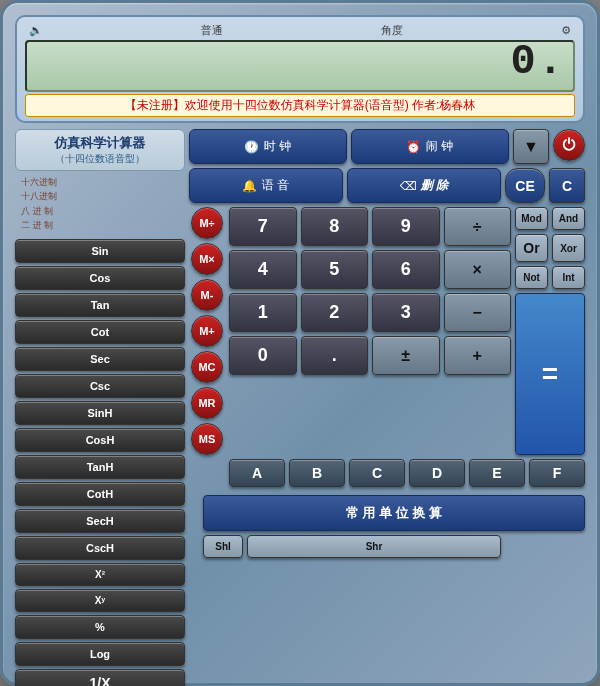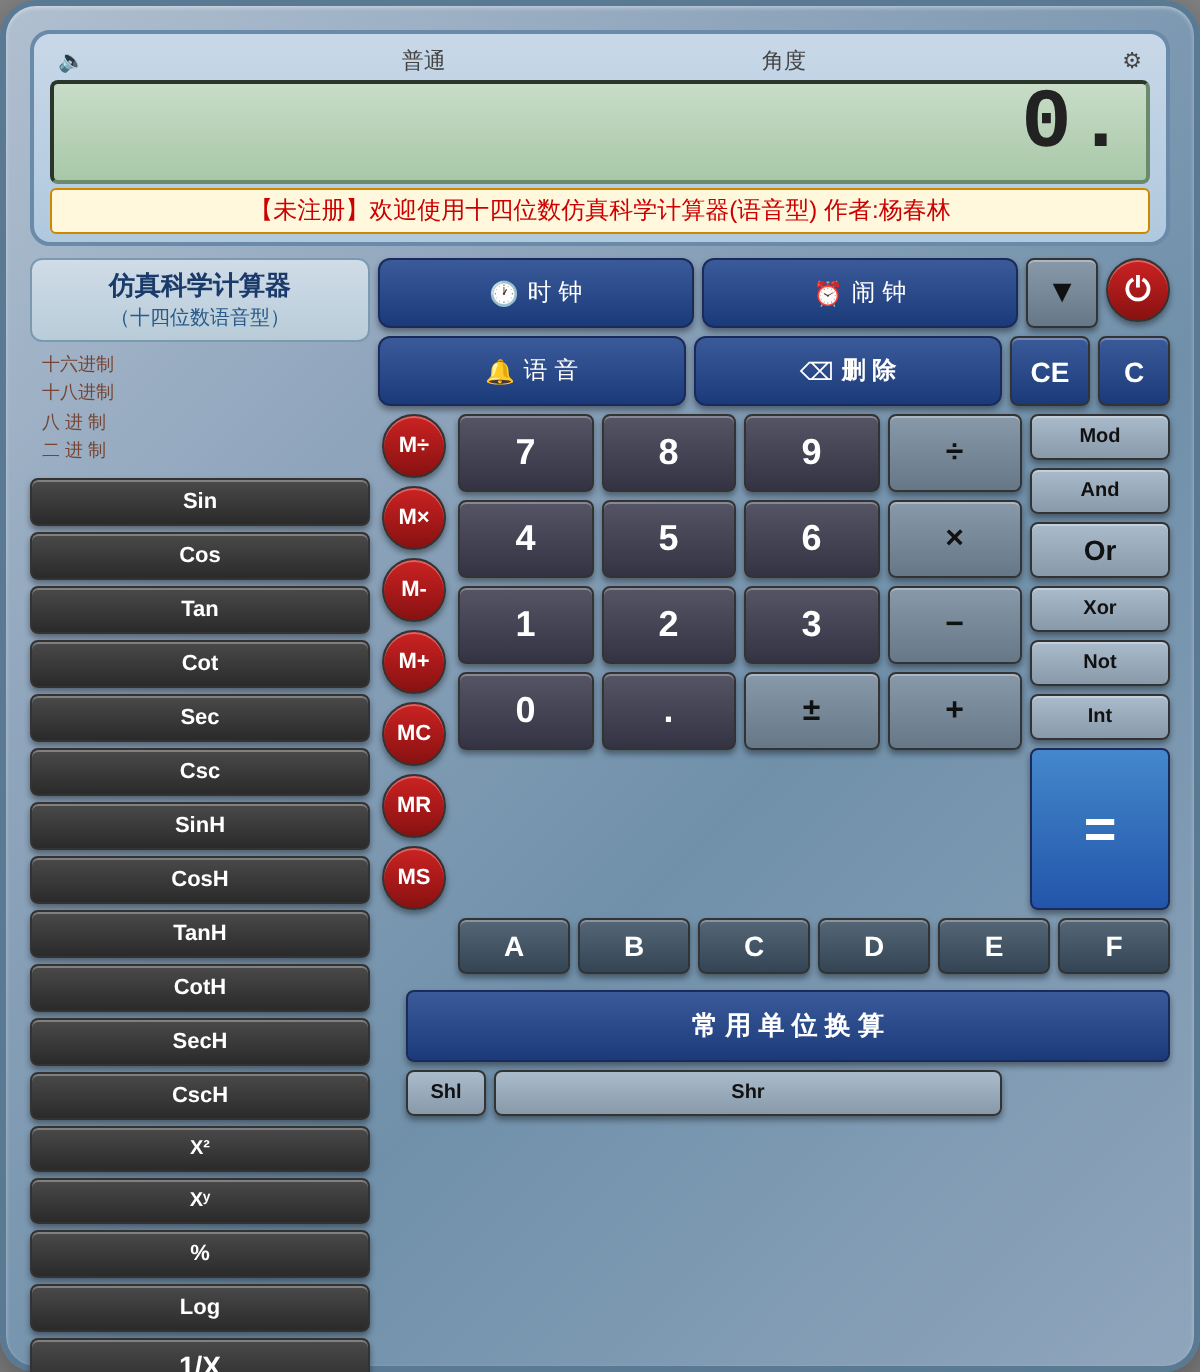--- a/index.html
+++ b/index.html
@@ -313,23 +313,23 @@
         <button class="btn btn-power" style="font-size:16px;border-radius:50%;width:32px;height:32px;padding:0;">⏻</button>
       </div>
 
       <div style="display:grid;grid-template-columns:1fr 1fr 40px 36px;gap:4px;">
         <button class="btn-clock">
           <span>🔔</span>
           <span>语 音</span>
         </button>
         <div style="background:linear-gradient(180deg,#3a5a9a,#1a3a7a);border-radius:6px;border:1px solid #1a2a5a;display:flex;align-items:center;justify-content:center;gap:4px;cursor:pointer;box-shadow:0 2px 3px rgba(0,0,0,0.4);">
           <span style="color:#fff;font-size:12px;">⌫</span>
-          <span style="color:#fff;font-size:12px;font-weight:bold;">删 除</span>
+          <span style="color:#fff;font-size:12px;font-weight:bold;font-style:italic;">删 除</span>
         </div>
-        <button class="btn btn-blue" style="font-size:14px;font-weight:bold;">CE</button>
+        <button class="btn btn-blue" style="font-size:14px;font-weight:bold;border-radius:13px;">CE</button>
         <button class="btn btn-blue" style="font-size:14px;font-weight:bold;">C</button>
       </div>
 
       <div class="main-grid">
 
         <div class="mem-col">
           <button class="btn btn-red" style="font-size:11px;">M÷</button>
           <button class="btn btn-red" style="font-size:11px;">M×</button>
           <button class="btn btn-red" style="font-size:11px;">M-</button>
           <button class="btn btn-red" style="font-size:11px;">M+</button>
@@ -363,21 +363,21 @@
 
           <div style="display:grid;grid-template-columns:repeat(4,1fr);gap:4px;">
             <button class="btn btn-num">0</button>
             <button class="btn btn-num">.</button>
             <button class="btn btn-op">±</button>
             <button class="btn btn-op">+</button>
           </div>
         </div>
 
         <div class="extra-col">
-          <div style="display:grid;grid-template-columns:1fr;gap:4px;">
+          <div style="display:grid;grid-template-columns:1fr 1fr;gap:4px;">
             <button class="btn btn-gray" style="font-size:10px;">Mod</button>
             <button class="btn btn-gray" style="font-size:10px;">And</button>
             <button class="btn btn-gray" style="font-size:14px;">Or</button>
             <button class="btn btn-gray" style="font-size:10px;">Xor</button>
             <button class="btn btn-gray" style="font-size:10px;">Not</button>
             <button class="btn btn-gray" style="font-size:10px;">Int</button>
           </div>
           <button class="btn btn-green-eq" style="height:100%;flex:1;border-radius:4px;border:1px solid #1a2a5a;cursor:pointer;font-size:28px;font-weight:bold;background:linear-gradient(180deg,#4488cc,#2255aa);color:#fff;box-shadow:0 2px 3px rgba(0,0,0,0.4);">=</button>
         </div>
       </div>

